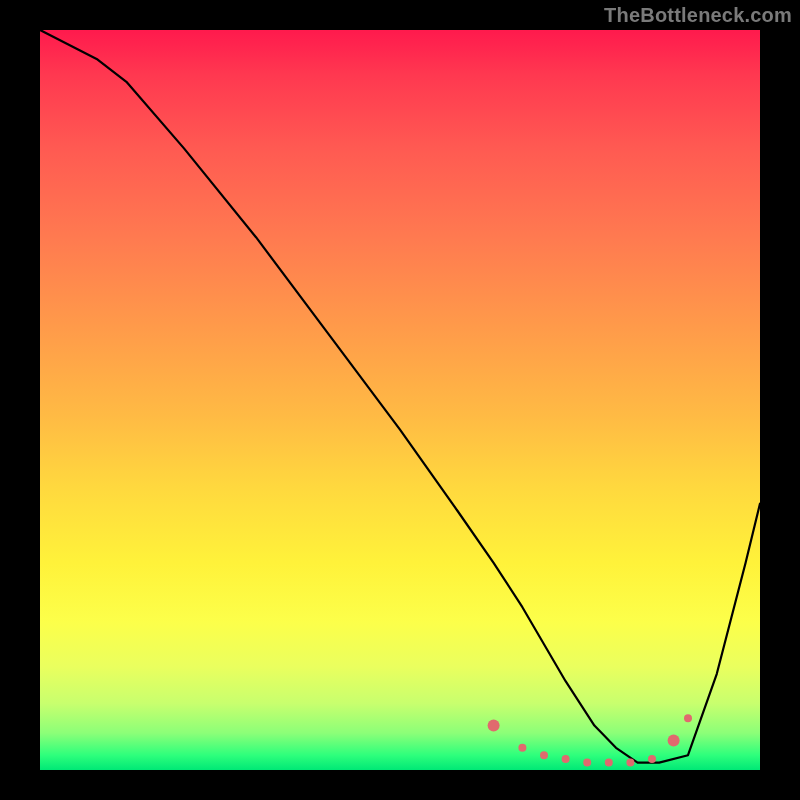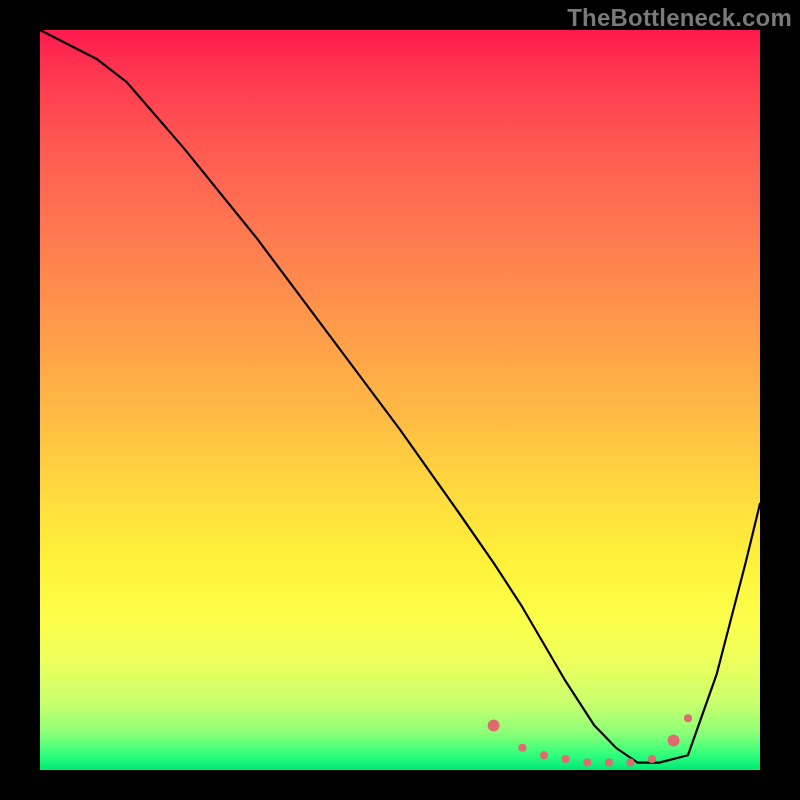--- a/index.html
+++ b/index.html
@@ -48,21 +48,21 @@
     top: 30px;
     width: 720px;
     height: 740px;
     overflow: visible;
   }
   .watermark {
     position: absolute;
     top: 4px;
     right: 8px;
     color: #7a7a7a;
-    font-size: 24px;
+    font-size: 20px;
     font-weight: 600;
     letter-spacing: 0.2px;
     user-select: none;
   }
 </style>
 </head>
 <body>
 
 <div class="frame">
   <div class="plot"></div>

